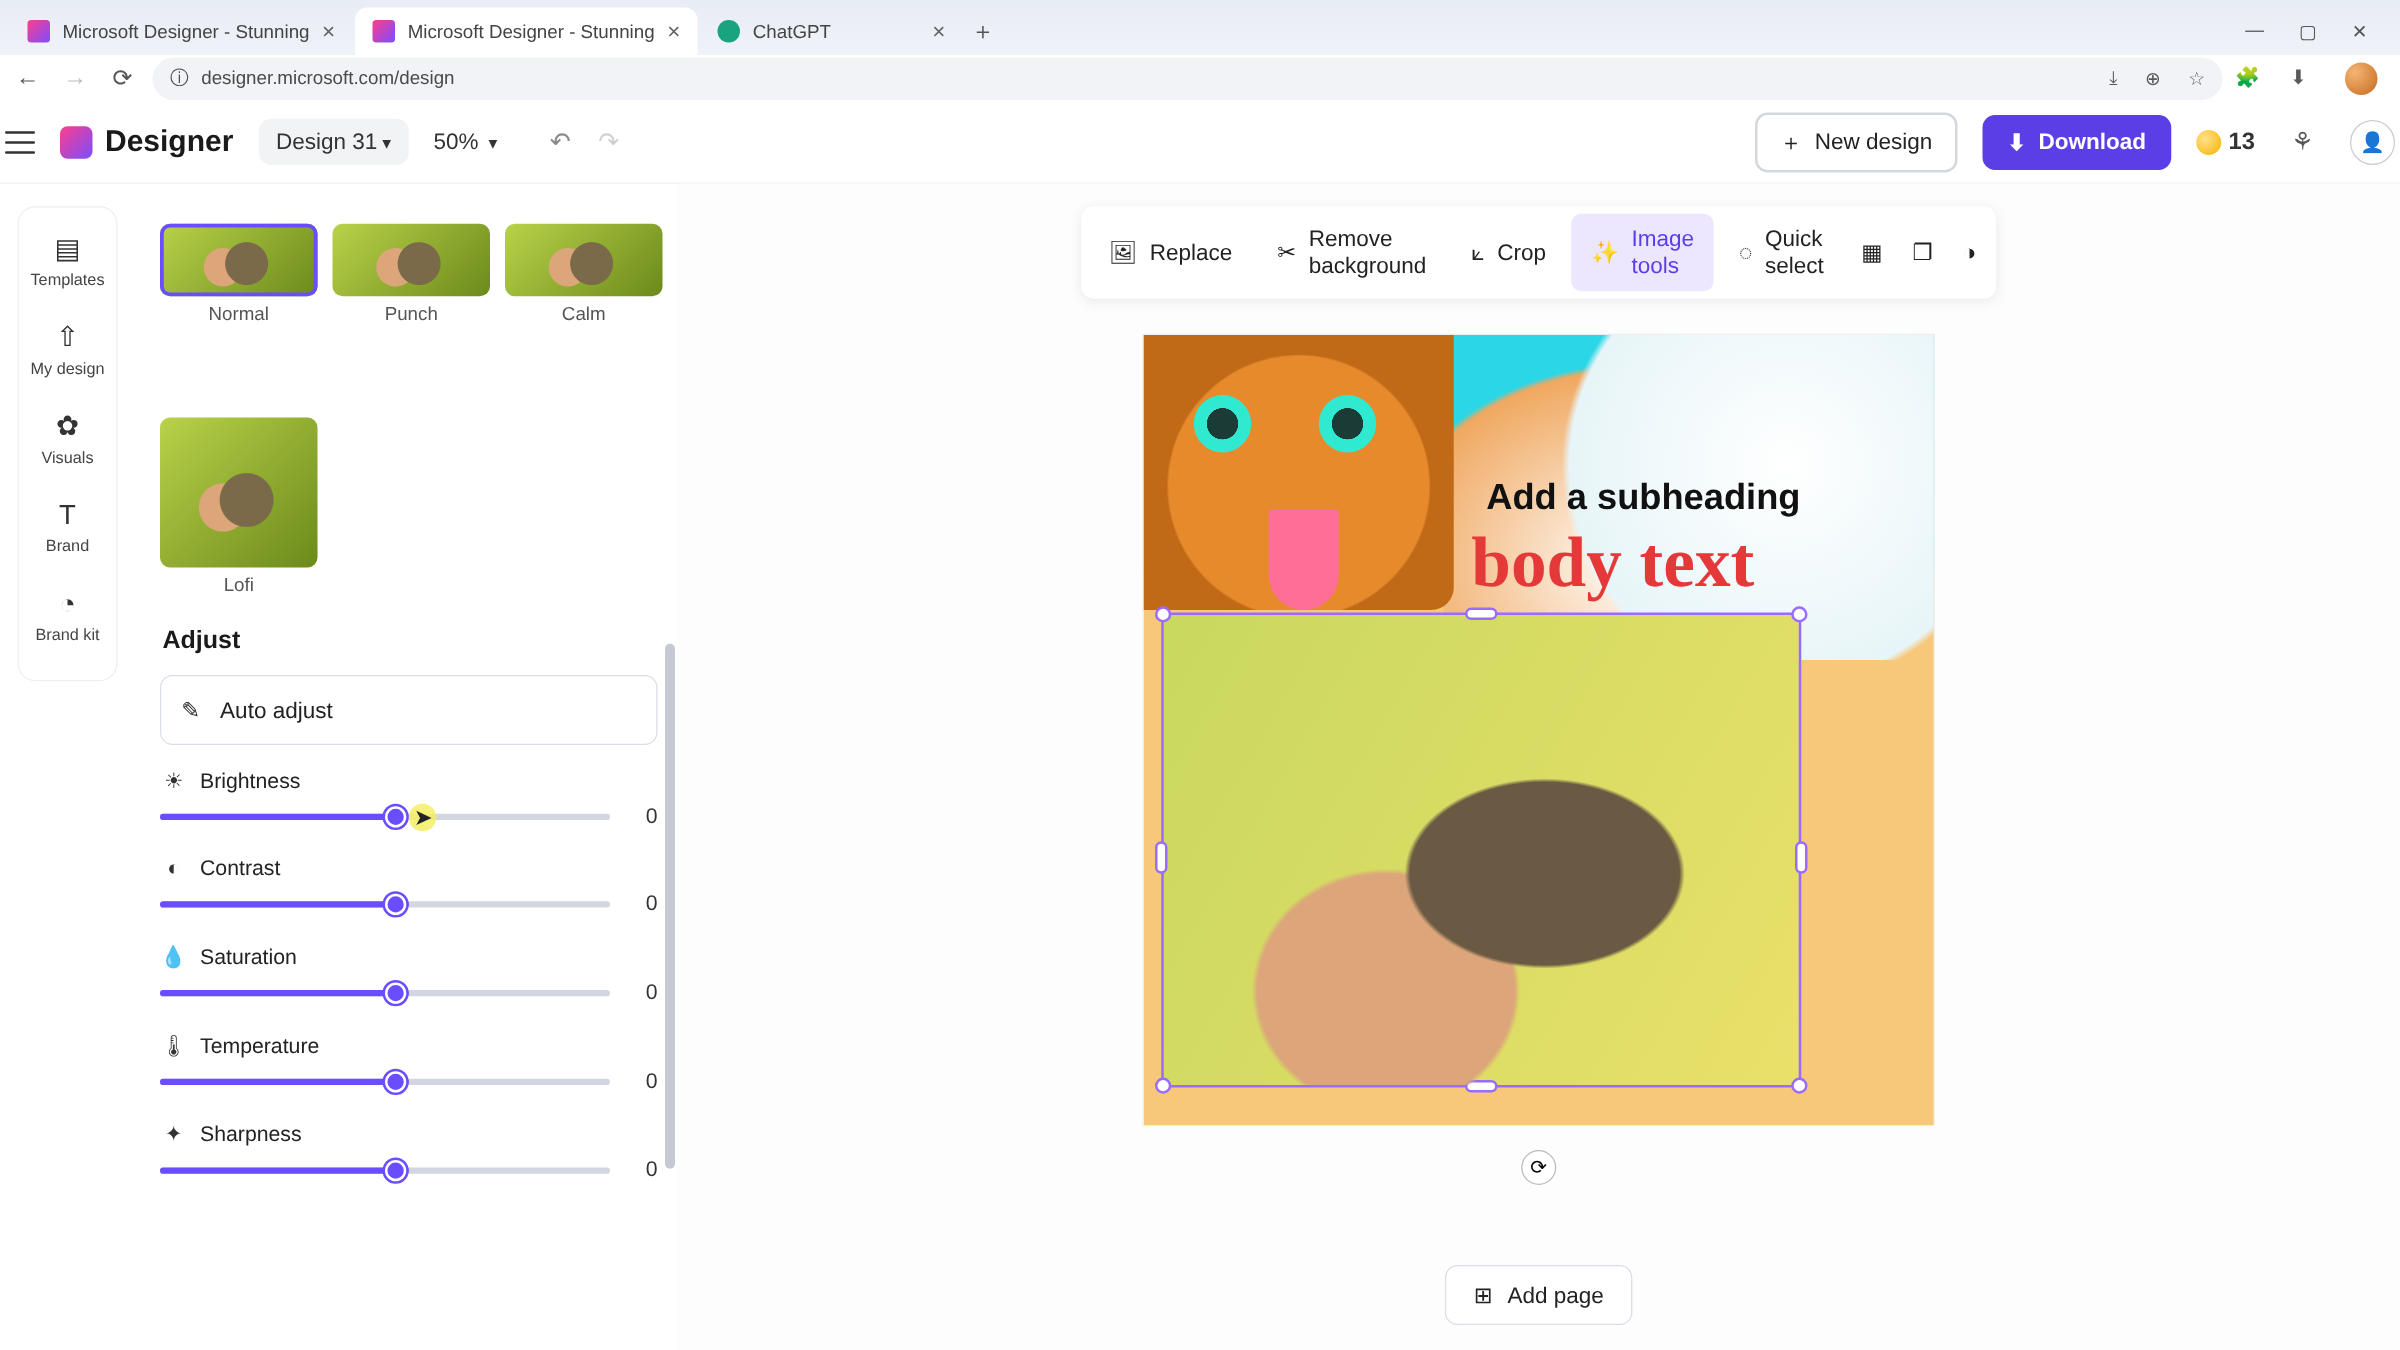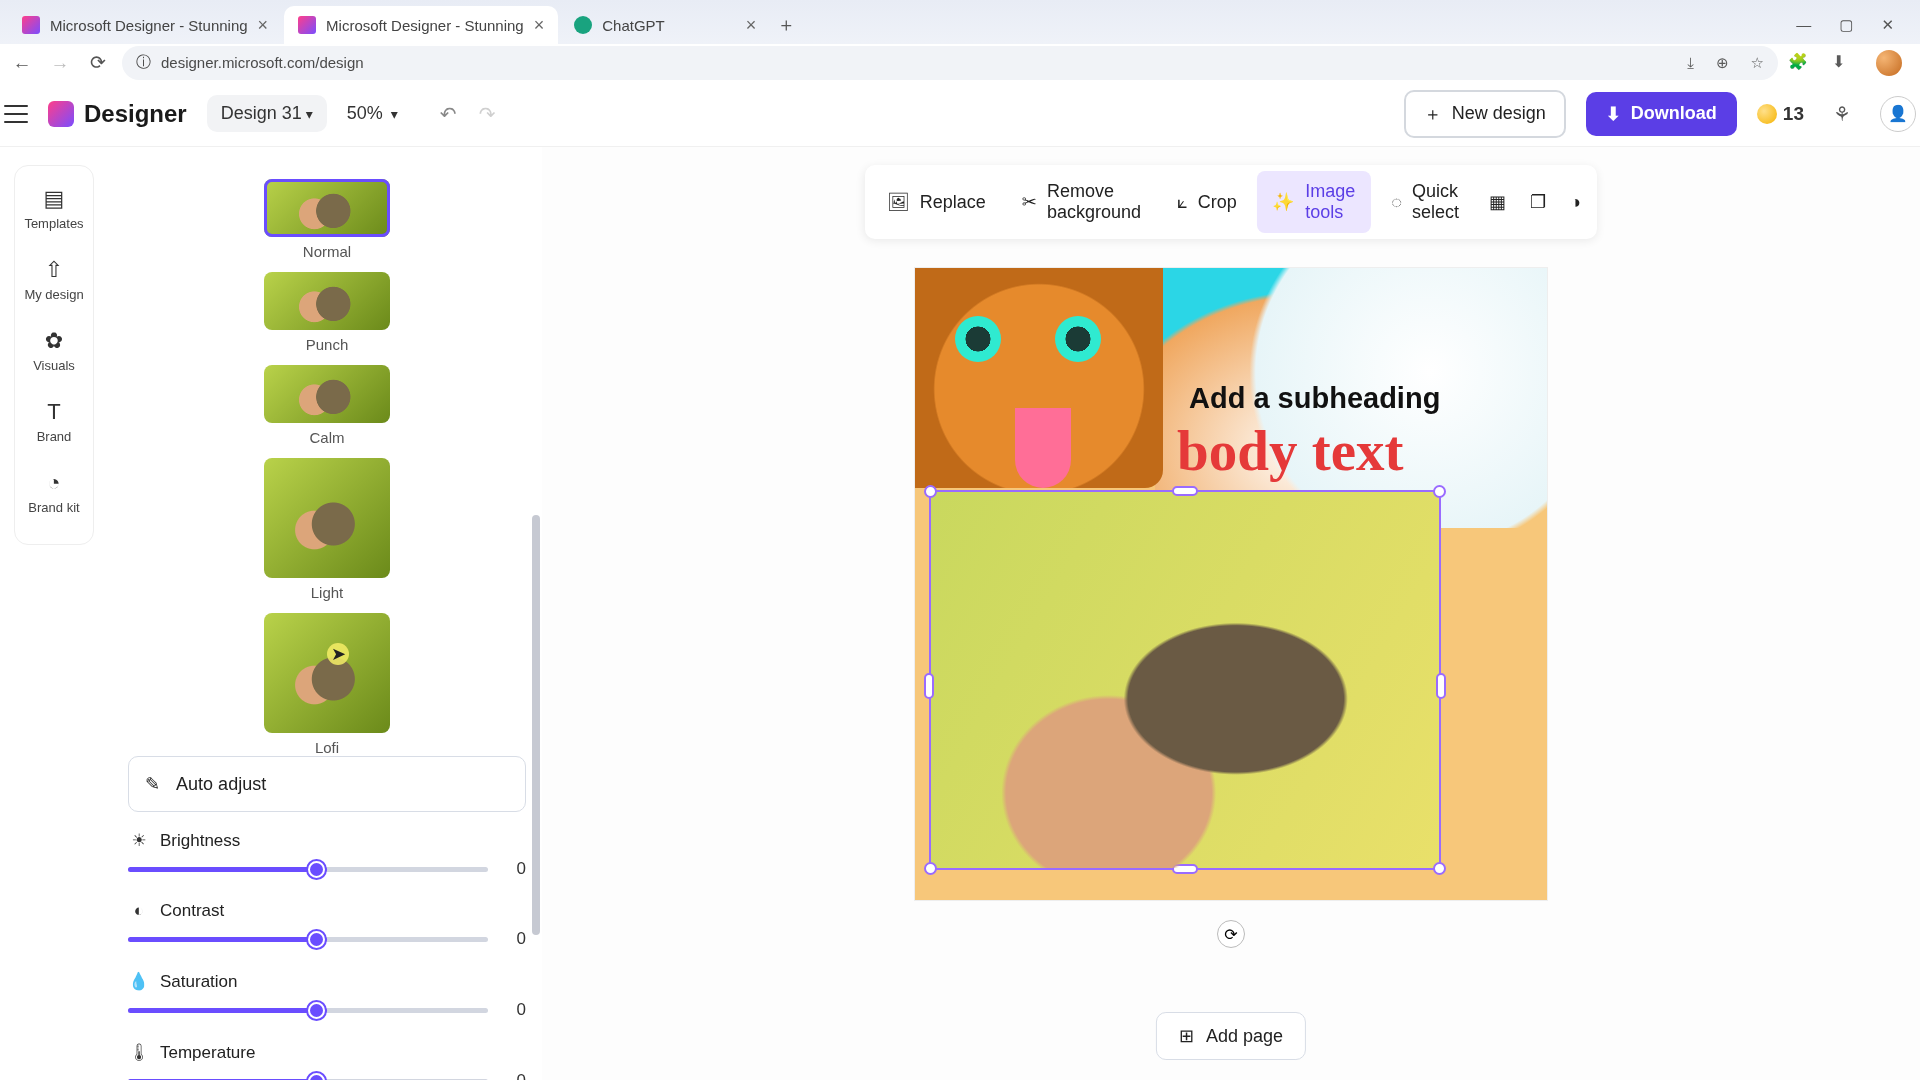--- a/index.html
+++ b/index.html
@@ -34,21 +34,21 @@
 .btn-primary{display:flex;align-items:center;gap:10px;border:none;border-radius:10px;padding:11px 20px;font-size:18px;color:#fff;font-weight:600;background:#5b3ee6;cursor:pointer}
 .credits{display:flex;align-items:center;gap:6px;font-size:19px;font-weight:600;color:#333}
 .coin{width:20px;height:20px;border-radius:50%;background:radial-gradient(circle at 35% 35%,#ffe08a,#f5b300)}
 .round-ic{width:36px;height:36px;display:flex;align-items:center;justify-content:center;color:#555;font-size:20px;cursor:pointer}
 .user-ic{width:36px;height:36px;border:1px solid #ccc;border-radius:50%;display:flex;align-items:center;justify-content:center;color:#666}
 .workspace{position:absolute;top:66px;left:0;right:0;bottom:0;display:flex}
 .side-tools{width:80px;background:#fff;border:1px solid #eee;border-radius:14px;margin:18px 0 0 14px;padding:10px 0;height:380px;display:flex;flex-direction:column;gap:6px}
 .side-item{display:flex;flex-direction:column;align-items:center;gap:4px;padding:10px 0;cursor:pointer;color:#444;font-size:13px}
 .side-item .ico{font-size:22px;color:#333}
 .adjust-panel{width:430px;background:#fff;margin:18px 0 0 18px;border-radius:14px;padding:14px 16px;position:relative;overflow:hidden}
-.presets{display:grid;grid-template-columns:repeat(1,1fr);gap:12px}
+.presets{display:grid;grid-template-columns:repeat(4,1fr);gap:12px}
 .preset{display:flex;flex-direction:column;align-items:center;gap:6px;cursor:pointer;position:relative}
 .thumb{width:126px;height:58px;border-radius:8px;background:linear-gradient(135deg,#b9d24a,#6b8a1a);position:relative;overflow:hidden}
 .thumb::after{content:"";position:absolute;inset:0;background:radial-gradient(circle at 55% 55%,#7a6a4a 0 22%,transparent 23%),radial-gradient(circle at 40% 60%,#dca57a 0 18%,transparent 19%)}
 .preset.selected .thumb{outline:3px solid #6a4dff;outline-offset:-3px}
 .thumb.tall{height:120px}
 .preset-label{font-size:15px;color:#555}
 .rec-badge{position:absolute;top:6px;left:6px;background:#fff;color:#6a4dff;font-size:12px;border:1px solid #c9c0ff;border-radius:5px;padding:2px 6px;z-index:2}
 .section-h{font-size:20px;color:#1a1a1a;font-weight:600;margin:24px 0 16px 2px}
 .auto-adjust{border:1px solid #d8dde6;border-radius:10px;padding:16px;display:flex;align-items:center;gap:16px;font-size:18px;color:#222;cursor:pointer}
 .slider-group{margin-top:18px}
@@ -216,20 +216,21 @@
         <div class="preset">
             <div class="thumb tall"></div>
             <span class="preset-label">Light</span>
           </div>
         <div class="preset">
             <div class="thumb tall"></div>
             <span class="preset-label">Lofi</span>
           </div>
       </div>
 
+      <div class="section-h">Adjust</div>
       <div class="auto-adjust">
         <span>✎</span>
         <span>Auto adjust</span>
       </div>
 
       <div id="sliders">
           <div class="slider-group">
             <div class="slider-row">
               <span class="ic">☀</span>
               <span>Brightness</span>

